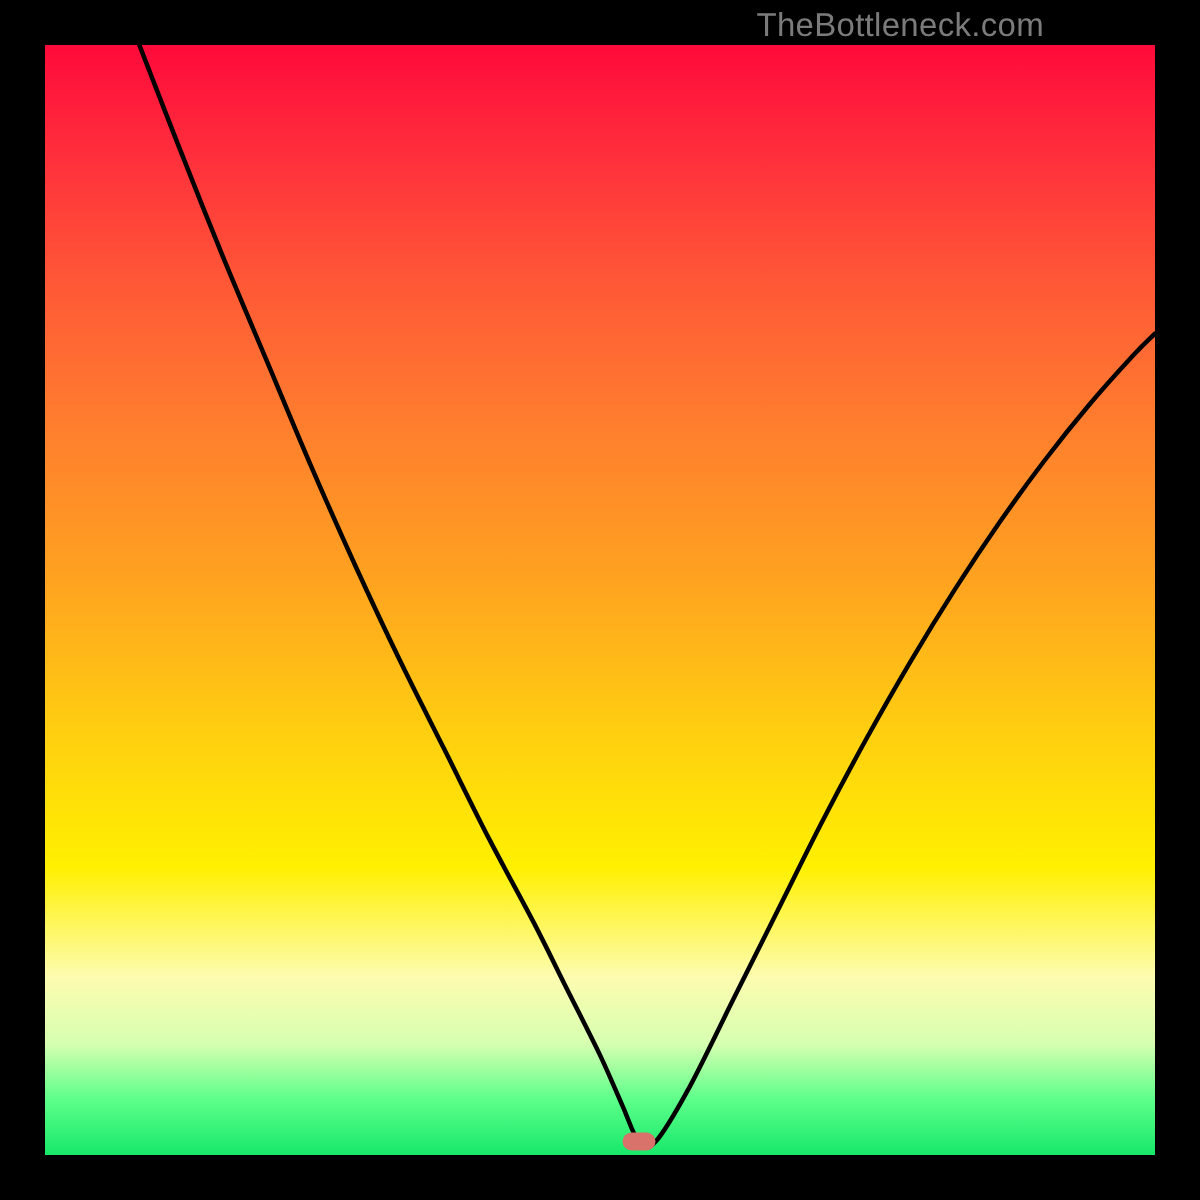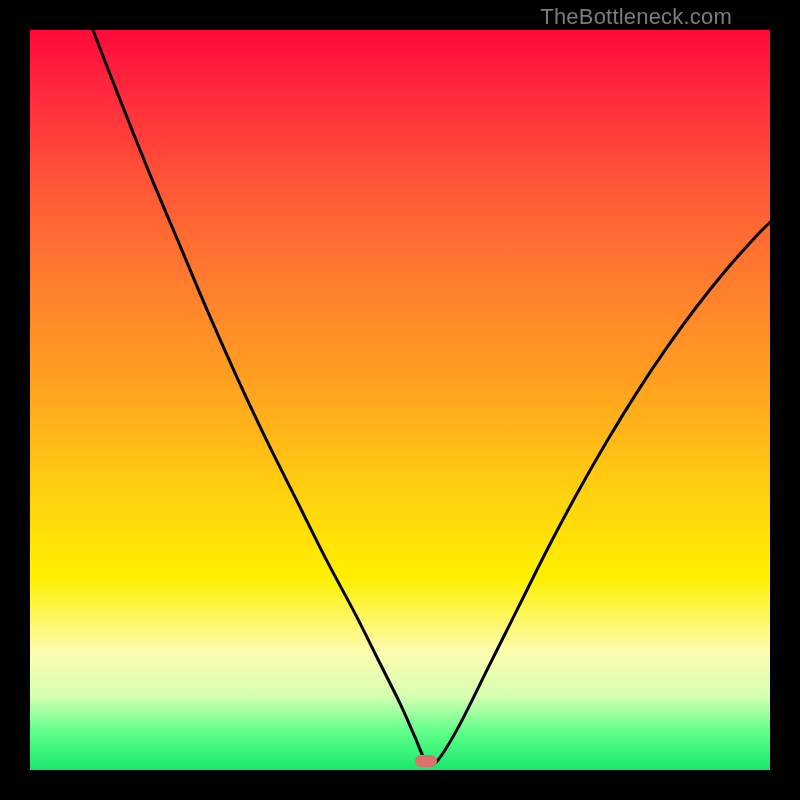--- a/index.html
+++ b/index.html
@@ -11,21 +11,20 @@
     overflow: hidden;
     font-family: Arial, Helvetica, sans-serif;
   }
   .frame {
     position: absolute;
     left: 0;
     top: 0;
     width: 708px;
     height: 800px;
     background: #000;
-    padding-left: 36px;
   }
   .plot-area {
     position: absolute;
     left: 30px;
     top: 30px;
     width: 740px;
     height: 740px;
     background: linear-gradient(to bottom,
       #ff0a3a 0%,
       #ff2f3c 10%,

